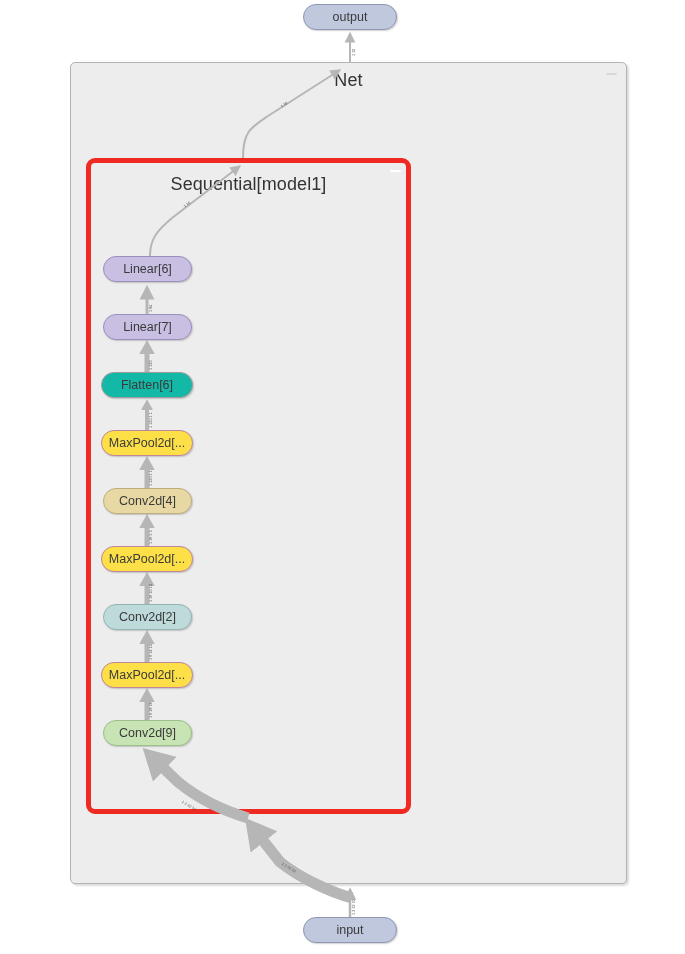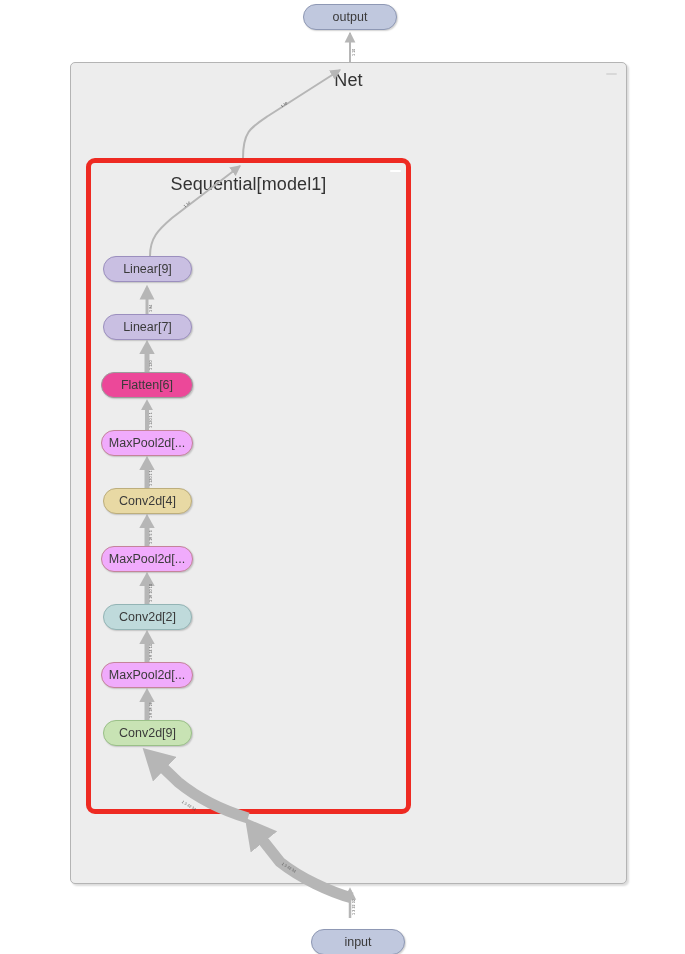--- a/index.html
+++ b/index.html
@@ -58,22 +58,22 @@
     border:1px solid #8d8d8d;
     display:flex;align-items:center;justify-content:center;
     font-size:12.5px;
     color:#3a3a3a;
     white-space:nowrap;
     box-shadow:1px 1px 1.5px rgba(0,0,0,.18);
     overflow:hidden;
   }
   .node-io{background:#c0c8de;border-color:#8e98b4;}
   .node-linear{background:#c9bfe2;border-color:#9b8fbe;}
-  .node-flatten{background:#ec4899;border-color:#9c9c9c;}
-  .node-maxpool{background:#f0abfc;border-color:#c4849a;}
+  .node-flatten{background:#14b8a6;border-color:#9c9c9c;}
+  .node-maxpool{background:#fde047;border-color:#c4849a;}
   .node-conv-tan{background:#e8d9a4;border-color:#bdae7c;text-align:center;}
   .node-conv-teal{background:#bfdadb;border-color:#93b4b5;}
   .node-conv-green{background:#c8e3b4;border-color:#9ac088;}
 
   
   .node-nub{
     position:absolute;
     width:7px;height:4px;
     background:#b9b9b9;
     border:1px solid #9a9a9a;
@@ -163,21 +163,21 @@
   <div class="edge-label" style="left:283px;top:862px;transform:rotate(31deg);">1 3 32 32</div>
   <div class="edge-label vert" style="left:352px;top:915px;">1 3 32 32</div>
 
   <div class="node node-io" style="left:303px;top:4px;width:94px;">
     <div class="node-nub" style="left:44px;top:-4px;"></div>
     <span>output</span>
   </div>
 
   <div class="node node-linear" style="left:103px;top:256px;width:89px;">
     <div class="node-nub" style="left:41px;top:-4px;"></div>
-    <span>Linear[9]</span>
+    <span>Linear[6]</span>
   </div>
 
   <div class="node node-linear" style="left:103px;top:314px;width:89px;">
     <div class="node-nub" style="left:41px;top:-4px;"></div>
     <span>Linear[7]</span>
   </div>
 
   <div class="node node-flatten" style="left:101px;top:372px;width:92px;">
     <div class="node-nub" style="left:42px;top:-4px;"></div>
     <span>Flatten[6]</span>
@@ -206,18 +206,18 @@
   <div class="node node-maxpool" style="left:101px;top:662px;width:92px;">
     <div class="node-nub" style="left:42px;top:-4px;"></div>
     <span>MaxPool2d[...</span>
   </div>
 
   <div class="node node-conv-green" style="left:103px;top:720px;width:89px;">
     <div class="node-nub" style="left:41px;top:-4px;"></div>
     <span>Conv2d[9]</span>
   </div>
 
-  <div class="node node-io" style="left:311px;top:917px;width:94px;margin-top:12px;">
+  <div class="node node-io" style="left:303px;top:917px;width:94px;">
     <div class="node-nub" style="left:44px;top:-4px;"></div>
     <span>input</span>
   </div>
 
 </div>
 
 </body></html>

